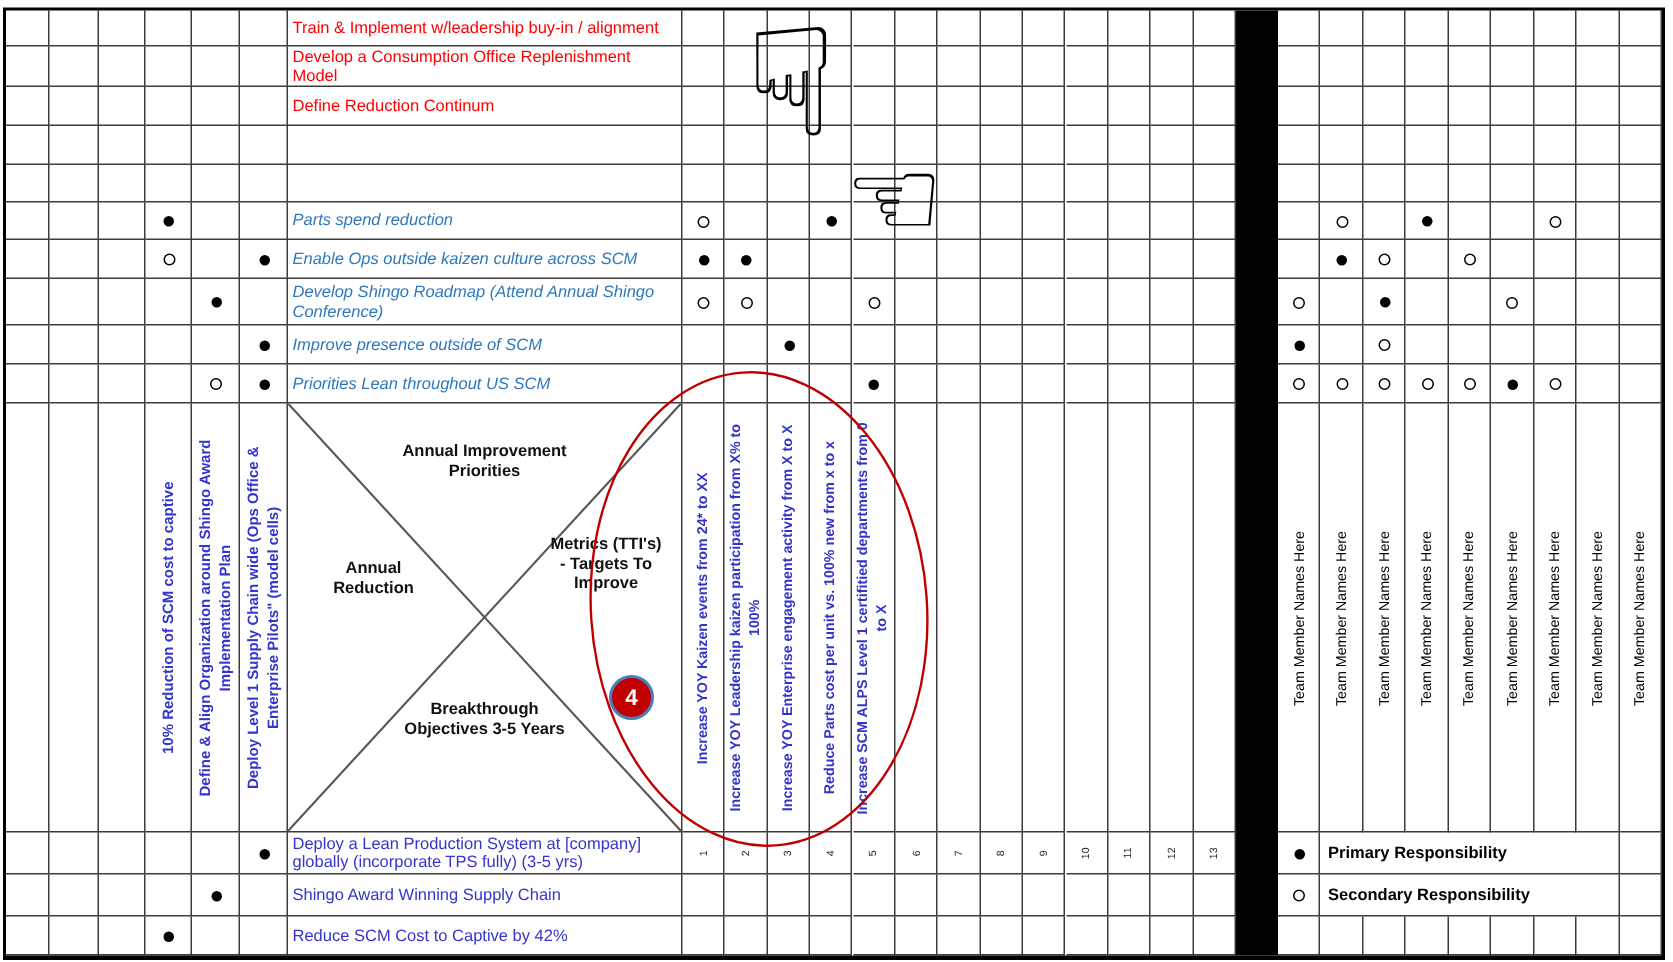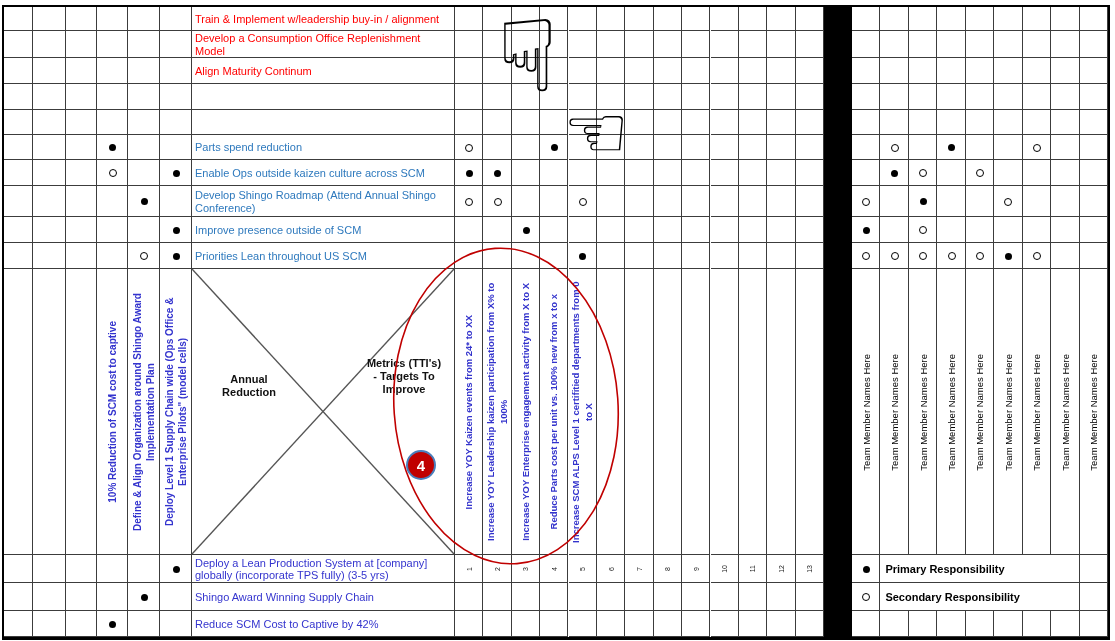--- a/index.html
+++ b/index.html
@@ -5,21 +5,21 @@
   html,body{margin:0;padding:0;background:#fff;}
   #canvas{position:relative;width:1115px;height:641px;background:#fff;overflow:hidden;
           font-family:"Liberation Sans",sans-serif;-webkit-font-smoothing:antialiased;}
   .frame{position:absolute;left:2px;top:5px;width:1108px;height:635px;box-sizing:border-box;
          border:2px solid #000;border-bottom-width:3px;}
   .cell{position:absolute;box-sizing:border-box;border-right:1px solid #3c3c3c;border-bottom:1px solid #3c3c3c;}
   .rowlabel{position:absolute;display:flex;align-items:center;font-size:11px;line-height:1.12;
             padding-left:3px;box-sizing:border-box;}
   .rowlabel > span{display:block;width:252px;}
   .red{color:#FF0000;}
-  .blue{color:#2E79BD;}
+  .blue{color:#2E79BD;font-style:italic;}
   .violet{color:#3434CE;}
   .dot-p{position:absolute;width:7px;height:7px;border-radius:50%;background:#000;}
   .dot-s{position:absolute;width:8px;height:8px;border-radius:50%;border:1.6px solid #000;box-sizing:border-box;background:#fff;}
   .vwrap{position:absolute;display:flex;align-items:center;justify-content:center;box-sizing:border-box;}
   .vtext{writing-mode:vertical-rl;transform:rotate(180deg);text-align:center;}
   .obj-v{font-size:10px;font-weight:600;color:#3434CE;max-height:274px;line-height:1.3;}
   .met-v{font-size:9.5px;font-weight:600;color:#3333CC;max-height:272px;line-height:1.35;}
   .team-v{font-size:9.5px;font-weight:400;color:#000;}
   .num-v{font-size:7px;font-weight:400;color:#222;}
   .ap-col{position:absolute;left:824px;top:7px;width:28px;height:630px;background:#000;}
@@ -115,21 +115,21 @@
       <div class="cell" style="left: 1079.6px; top: 31px; width: 28.4px; height: 27px;"></div>
       <div class="ap-label" style="top: 31px; height: 27px;">AP</div>
       <div class="cell" style="left: 3px; top: 58px; width: 30px; height: 26px;"></div>
       <div class="cell" style="left: 33px; top: 58px; width: 33px; height: 26px;"></div>
       <div class="cell" style="left: 66px; top: 58px; width: 31px; height: 26px;"></div>
       <div class="cell" style="left: 97px; top: 58px; width: 31px; height: 26px;"></div>
       <div class="cell" style="left: 128px; top: 58px; width: 32px; height: 26px;"></div>
       <div class="cell" style="left: 160px; top: 58px; width: 32px; height: 26px;"></div>
       <div class="cell" style="left: 192px; top: 58px; width: 263px; height: 26px;"></div>
       <div class="rowlabel red" style="left: 192px; top: 58px; width: 263px; height: 26px;">
-        <span>Align Maturity Continum</span>
+        <span>Define Reduction Continum</span>
       </div>
       <div class="cell" style="left: 455px; top: 58px; width: 28.4px; height: 26px;"></div>
       <div class="cell" style="left: 483.4px; top: 58px; width: 28.4px; height: 26px;"></div>
       <div class="cell" style="left: 511.8px; top: 58px; width: 28.4px; height: 26px;"></div>
       <div class="cell" style="left: 540.2px; top: 58px; width: 28.3px; height: 26px;"></div>
       <div class="cell" style="left: 568.5px; top: 58px; width: 28.4px; height: 26px;"></div>
       <div class="cell" style="left: 596.9px; top: 58px; width: 28.4px; height: 26px;"></div>
       <div class="cell" style="left: 625.3px; top: 58px; width: 28.4px; height: 26px;"></div>
       <div class="cell" style="left: 653.7px; top: 58px; width: 28.4px; height: 26px;"></div>
       <div class="cell" style="left: 682.1px; top: 58px; width: 28.4px; height: 26px;"></div>
@@ -623,22 +623,24 @@
       <div class="cell" style="left: 1079.6px; top: 611px; width: 28.4px; height: 26px;"></div>
     </div>
 
   <div class="ap-col"></div>
 
   <div id="x-cell">
     <svg width="263" height="286">
       <line x1="0" y1="0" x2="262" y2="285" stroke="#555" stroke-width="1.4"></line>
       <line x1="262" y1="0" x2="0" y2="285" stroke="#555" stroke-width="1.4"></line>
     </svg>
+    <div id="x-top" class="x-label">Annual Improvement Priorities</div>
     <div id="x-left" class="x-label">Annual Reduction</div>
     <div id="x-right" class="x-label">Metrics (TTI's) - Targets To Improve</div>
+    <div id="x-bottom" class="x-label">Breakthrough Objectives 3-5 Years</div>
   </div>
 
   <span id="hand-down" class="hand">☟</span>
   <span id="hand-left" class="hand">☜</span>
 
   <svg id="ellipse-svg" width="242" height="326">
     <ellipse cx="121" cy="163" rx="112" ry="158" fill="none" stroke="#C00000" stroke-width="1.6" transform="rotate(-4 121 163)"></ellipse>
   </svg>
 
   <div id="badge-4">4</div>

